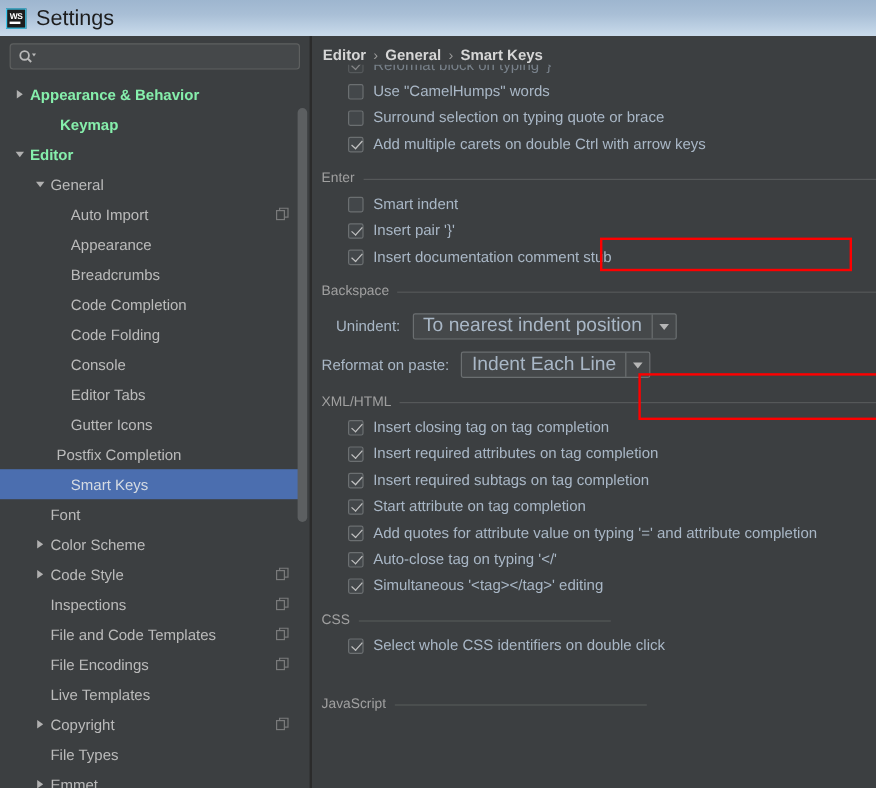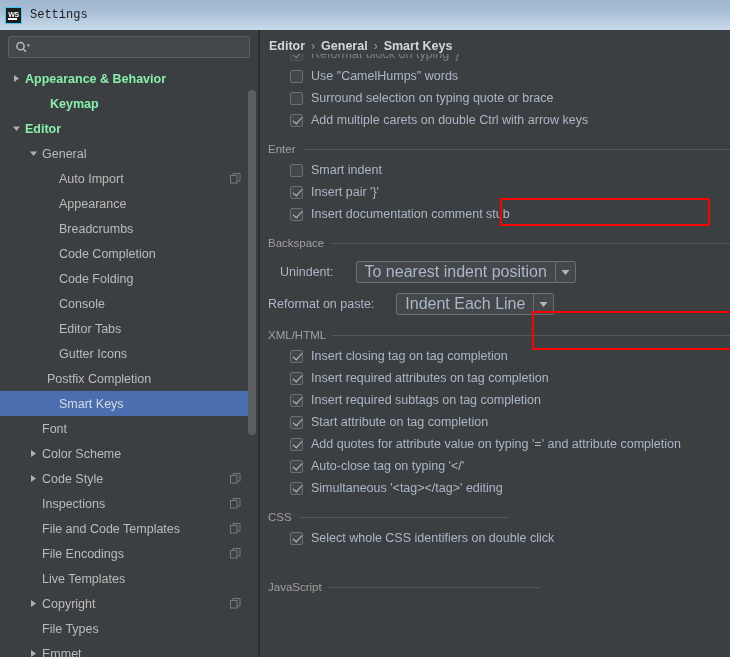--- a/index.html
+++ b/index.html
@@ -46,23 +46,23 @@
     line-height: 1;
     margin-top: -2px;
   }
   .app-icon .bar {
     position: absolute;
     bottom: 2.5px; left: 2px;
     width: 9px; height: 2px;
     background: #ffffff;
   }
   .titlebar-title {
-    font-size: 12px;
+    font-size: 18px;
     color: #1d1d1d;
-    font-family: Liberation Mono, monospace;
+    font-family: Liberation Sans, sans-serif;
   }
 
   
   .window-body {
     position: absolute;
     left: 0; top: 30px;
     width: 730px;
     height: 627px;
     background: #3c3f41;
   }
@@ -247,21 +247,20 @@
     background: #555859;
   }
 
   .field-row {
     display: flex;
     align-items: center;
     height: 26px;
     padding-left: 8px;
     font-size: 12.5px;
     color: #a9b7c6;
-    gap: 12px;
   }
   .field-label { margin-right: 10px; }
   .combo {
     display: inline-flex;
     align-items: stretch;
     height: 22px;
     background: #45484a;
     border: 1px solid #6b6f71;
     border-radius: 2px;
     box-sizing: border-box;

